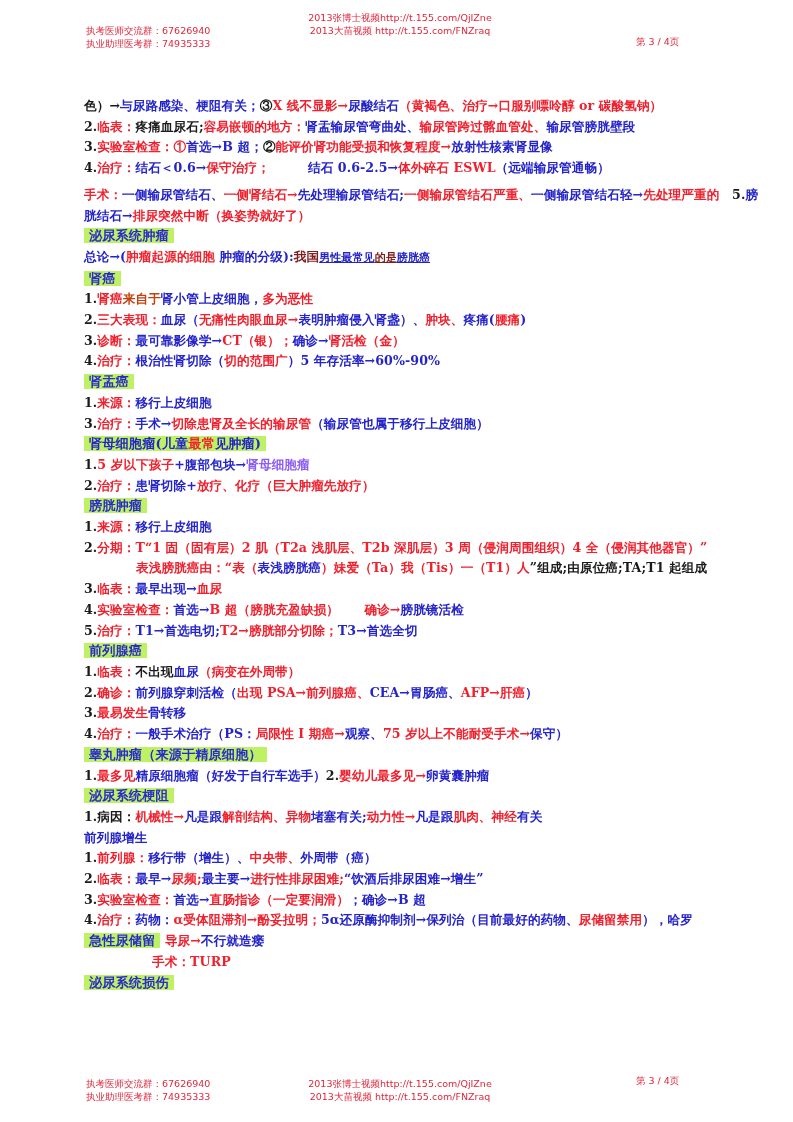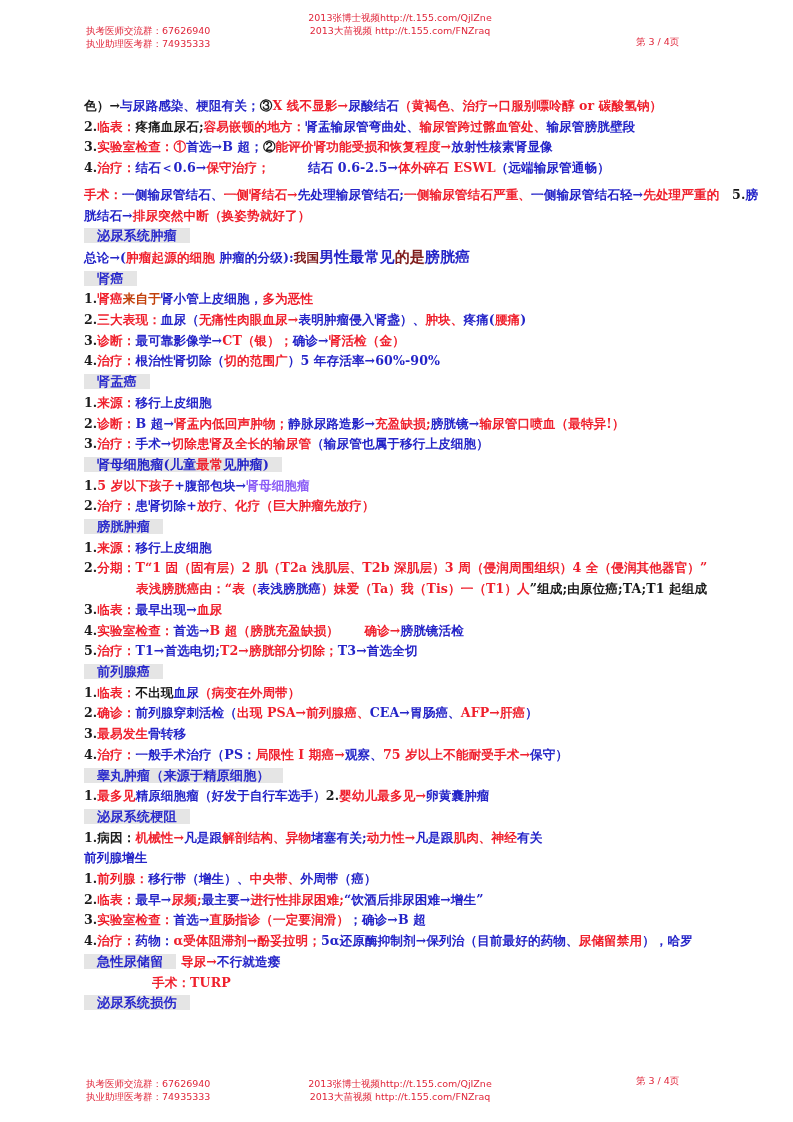--- a/index.html
+++ b/index.html
@@ -12,30 +12,30 @@
   .hdr .right { position: absolute; left: 636px; top: 36px; }
   .hdr.top { top: 0; }
   .hdr.bottom { top: 1065px; }
   .hdr.bottom .left { top: 12px; }
   .hdr.bottom .center { top: 12px; }
   .hdr.bottom .right { top: 10px; }
 
   .content { position: absolute; left: 84px; top: 96px; width: 680px; }
   .line { font-size: 12.6px; line-height: 20.7px; white-space: nowrap; color: #1a1a1a; font-weight: bold; letter-spacing: 0.1px; }
   .line.wrap { white-space: normal; margin-top: 6px; }
-  .heading span.hbg { background: #e5e5e5; color: #2b2bcc; font-size: 13.2px; padding: 0 13px; margin-top: 40px; }
+  .heading span.hbg { background: #bef264; color: #2b2bcc; font-size: 13.2px; padding: 0 5px; margin-top: 40px; }
   .r { color: #f0202d; }
   .b { color: #2424c8; }
   .k { color: #1a1a1a; }
   .o { color: #7f1d1d; }
   .g { color: #c2410c; }
   .p { color: #8b5cf6; }
   .indent { padding-left: 52px; }
   .indent2 { padding-left: 68px; }
-  .sm { font-size: 15px; }
+  .sm { font-size: 11px; text-decoration: underline; }
 </style>
 </head>
 <body>
 
 <div class="hdr top">
   <div class="left">
     <div>执考医师交流群：67626940</div>
     <div>执业助理医考群：74935333</div>
   </div>
   <div class="center">
@@ -53,21 +53,20 @@
     <div class="line wrap"><span class="r">手术：</span><span class="b">一侧输尿管结石、</span><span class="r">一侧肾结石→</span><span class="b">先处理输尿管结石;</span><span class="r">一侧输尿管结石严重、</span><span class="b">一侧输尿管结石轻→</span><span class="r">先处理严重的</span><span class="k">　5.</span><span class="b">膀胱结石→</span><span class="r">排尿突然中断（换姿势就好了）</span></div>
     <div class="line heading"><span class="hbg">泌尿系统肿瘤</span></div>
     <div class="line"><span class="b">总论→(</span><span class="r">肿瘤起源的细胞 </span><span class="b">肿瘤的分级):</span><span class="o">我国</span><span class="b sm">男性最常见</span><span class="o sm">的是</span><span class="b sm">膀胱癌</span></div>
     <div class="line heading"><span class="hbg">肾癌</span></div>
     <div class="line"><span class="k">1.</span><span class="r">肾癌</span><span class="g">来自于</span><span class="b">肾小管上皮细胞，</span><span class="r">多为恶性</span></div>
     <div class="line"><span class="k">2.</span><span class="r">三大表现：</span><span class="b">血尿（</span><span class="r">无痛性肉眼血尿→</span><span class="b">表明肿瘤侵入肾盏）、</span><span class="r">肿块、</span><span class="b">疼痛(</span><span class="r">腰痛</span><span class="b">)</span></div>
     <div class="line"><span class="k">3.</span><span class="r">诊断：</span><span class="b">最可靠影像学→</span><span class="r">CT（银）；</span><span class="b">确诊→</span><span class="r">肾活检（金）</span></div>
     <div class="line"><span class="k">4.</span><span class="r">治疗：</span><span class="b">根治性肾切除（</span><span class="r">切的范围广</span><span class="b">）5 年存活率→60%-90%</span></div>
     <div class="line heading"><span class="hbg">肾盂癌</span></div>
     <div class="line"><span class="k">1.</span><span class="r">来源：</span><span class="b">移行上皮细胞</span></div>
-    <div class="line"><span class="k">2.</span><span class="r">诊断：</span><span class="b">B 超→</span><span class="r">肾盂内低回声肿物；</span><span class="b">静脉尿路造影→</span><span class="r">充盈缺损;</span><span class="b">膀胱镜→</span><span class="r">输尿管口喷血（最特异!）</span></div>
     <div class="line"><span class="k">3.</span><span class="r">治疗：</span><span class="b">手术→</span><span class="r">切除患肾及全长的输尿管</span><span class="b">（输尿管也属于移行上皮细胞）</span></div>
     <div class="line heading"><span class="hbg"><span class="b">肾母细胞瘤(儿童</span><span class="r">最常</span><span class="b">见肿瘤)</span></span></div>
     <div class="line"><span class="k">1.</span><span class="r">5 岁以下孩子</span><span class="b">+腹部包块→</span><span class="p">肾母细胞瘤</span></div>
     <div class="line"><span class="k">2.</span><span class="r">治疗：</span><span class="b">患肾切除+</span><span class="r">放疗、化疗（巨大肿瘤先放疗）</span></div>
     <div class="line heading"><span class="hbg">膀胱肿瘤</span></div>
     <div class="line"><span class="k">1.</span><span class="r">来源：</span><span class="b">移行上皮细胞</span></div>
     <div class="line"><span class="k">2.</span><span class="r">分期：</span><span class="r">T“1 固（固有层）2 肌（T2a 浅肌层、T2b 深肌层）3 周（侵润周围组织）4 全（侵润其他器官）”</span></div>
     <div class="line indent"><span class="r">表浅膀胱癌由：“表（</span><span class="b">表浅膀胱癌</span><span class="r">）妹爱（Ta）我（Tis）一（T1）人</span><span class="k">”组成;由原位癌;TA;T1 起组成</span></div>
     <div class="line"><span class="k">3.</span><span class="r">临表：</span><span class="b">最早出现→</span><span class="r">血尿</span></div>
     <div class="line"><span class="k">4.</span><span class="r">实验室检查：</span><span class="b">首选→</span><span class="r">B 超（膀胱充盈缺损）　　确诊→</span><span class="b">膀胱镜活检</span></div>

